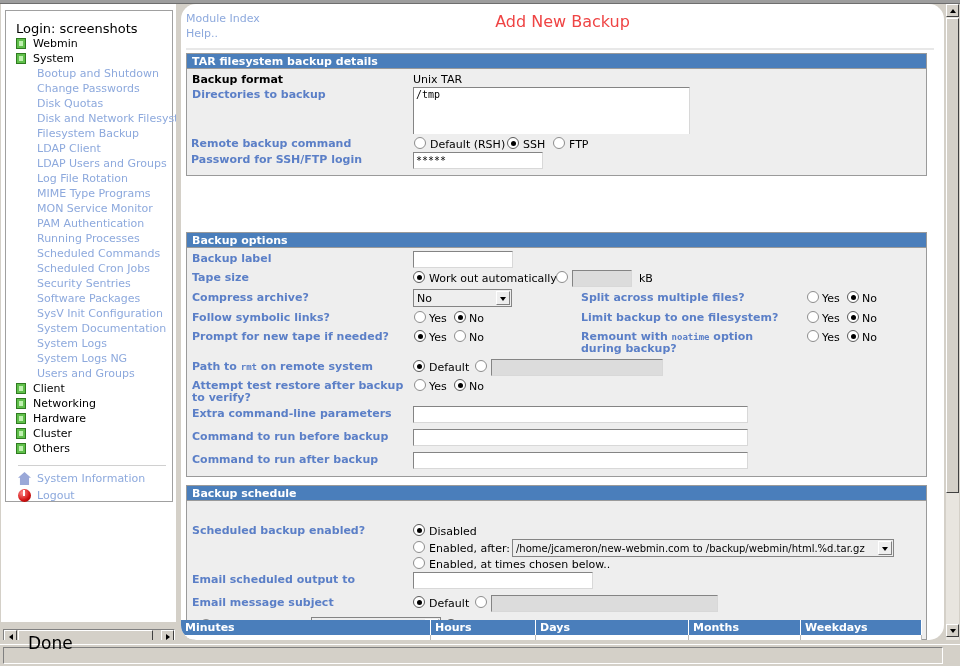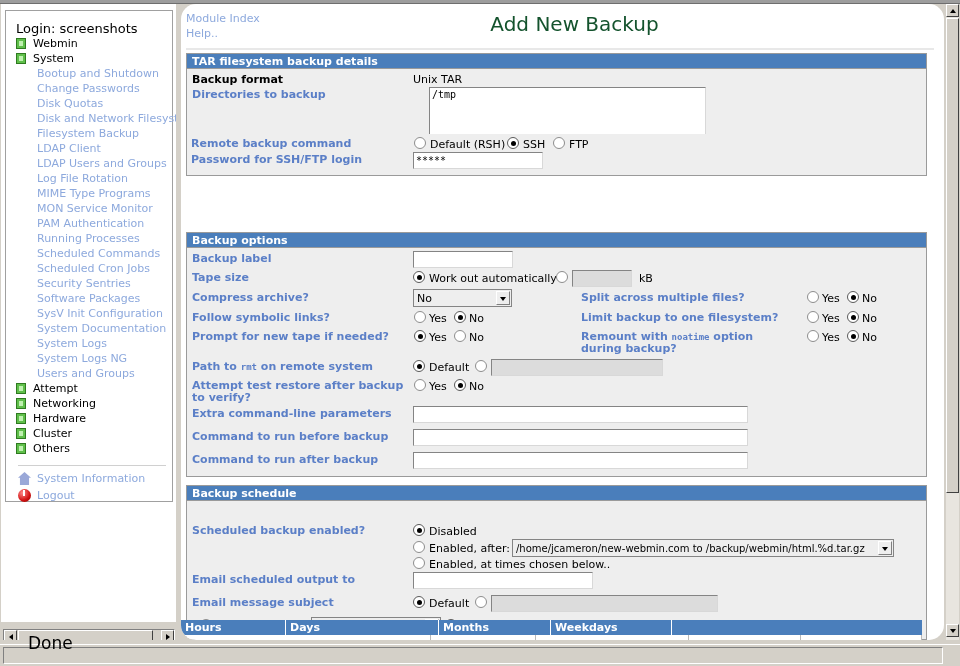--- a/index.html
+++ b/index.html
@@ -139,22 +139,22 @@
   }
 
   
   #rightframe{
     position:absolute; left:181px; top:4px; width:763px; height:636px;
     background:#ffffff; overflow:hidden;border-radius:15px;
   }
   .hdr-links{ position:absolute; left:5px; top:7px; font-size:11px; line-height:15px;}
   .hdr-links a{ color:#8da9dd; text-decoration:none; display:block; cursor:pointer;}
   .page-title{
-    position:absolute; left:12px; top:8px; width:763px;
-    text-align:center; font-size:20px; color:#14532d;
+    position:absolute; left:0; top:8px; width:763px;
+    text-align:center; font-size:16px; color:#ef4444;
     letter-spacing:0px;
   }
   .hdr-rule{
     position:absolute; left:5px; top:44px; width:748px; height:2px;
     background:#e8e8e8;
   }
 
   
   .panel{
     position:absolute; left:5px; width:741px;
@@ -287,21 +287,21 @@
         <div class="tree-link">Security Sentries</div>
         <div class="tree-link">Software Packages</div>
         <div class="tree-link">SysV Init Configuration</div>
         <div class="tree-link">System Documentation</div>
         <div class="tree-link">System Logs</div>
         <div class="tree-link">System Logs NG</div>
         <div class="tree-link">Users and Groups</div>
 
         <div class="tree-cat">
           <span class="ico ico-srv"></span>
-          <span>Attempt</span>
+          <span>Client</span>
         </div>
         <div class="tree-cat">
           <span class="ico ico-srv"></span>
           <span>Networking</span>
         </div>
         <div class="tree-cat">
           <span class="ico ico-srv"></span>
           <span>Hardware</span>
         </div>
         <div class="tree-cat">
@@ -351,21 +351,21 @@
     <div class="hdr-rule"></div>
 
     <div class="panel" style="top:49px; height:123px;">
       <div class="panel-title">TAR filesystem backup details</div>
       <div class="panel-body" style="height:106px;">
 
         <div class="lbl-b" style="left:5px; top:4px;">Backup format</div>
         <div class="lbl-n" style="left:226px; top:4px;">Unix TAR</div>
 
         <div class="lbl" style="left:5px; top:20px;">Directories to backup</div>
-        <textarea class="txt" style="left: 226px; top: 18px; width: 277px; height: 50px; margin-left: 16px;">/tmp</textarea>
+        <textarea class="txt" style="left: 226px; top: 18px; width: 277px; height: 50px;">/tmp</textarea>
 
         <div class="lbl" style="left:5px; top:75px;">Backup to</div>
 
         <div class="radio on" style="left:228px; top:75px;"></div>
         <div class="rowtxt" style="left:244px; top:75px;">File or tape device</div>
         <input class="txt" style="left: 343px; top: 73px; width: 287px;" type="text" value="">
         <div class="btn-dots" style="left:633px; top:73px;">...</div>
 
         <div class="radio" style="left:228px; top:90px;"></div>
         <div class="rowtxt" style="left:244px; top:90px;">Host</div>
@@ -501,20 +501,21 @@
               <i></i>
             </span>
         </div>
         <div class="radio on" style="left:258px; top:118px;"></div>
         <div class="rowtxt" style="left:274px; top:119px;">Times and dates selected below ..</div>
       </div>
     </div>
 
     <div class="sched-table" style="top:616px;">
       <div class="st-head">
+        <div style="width:250px;">Minutes</div>
         <div style="width:105px;">Hours</div>
         <div style="width:153px;">Days</div>
         <div style="width:112px;">Months</div>
         <div style="width:121px;">Weekdays</div>
       </div>
       <div class="st-body">
         <div style="width:250px;"></div>
         <div style="width:105px;"></div>
         <div style="width:153px;"></div>
         <div style="width:112px;"></div>

